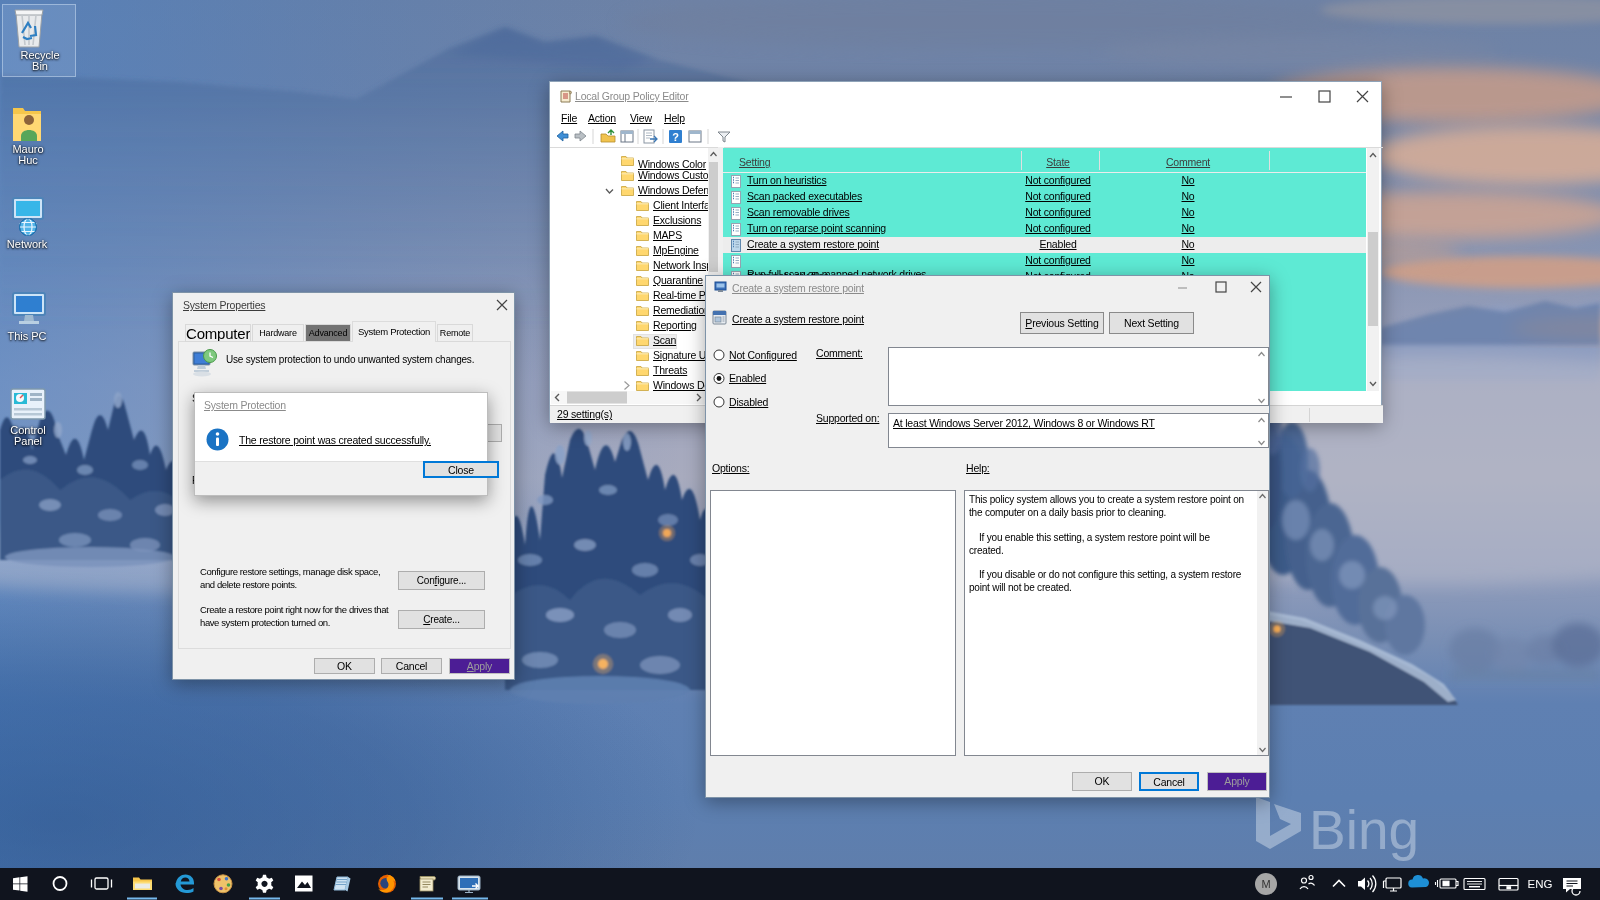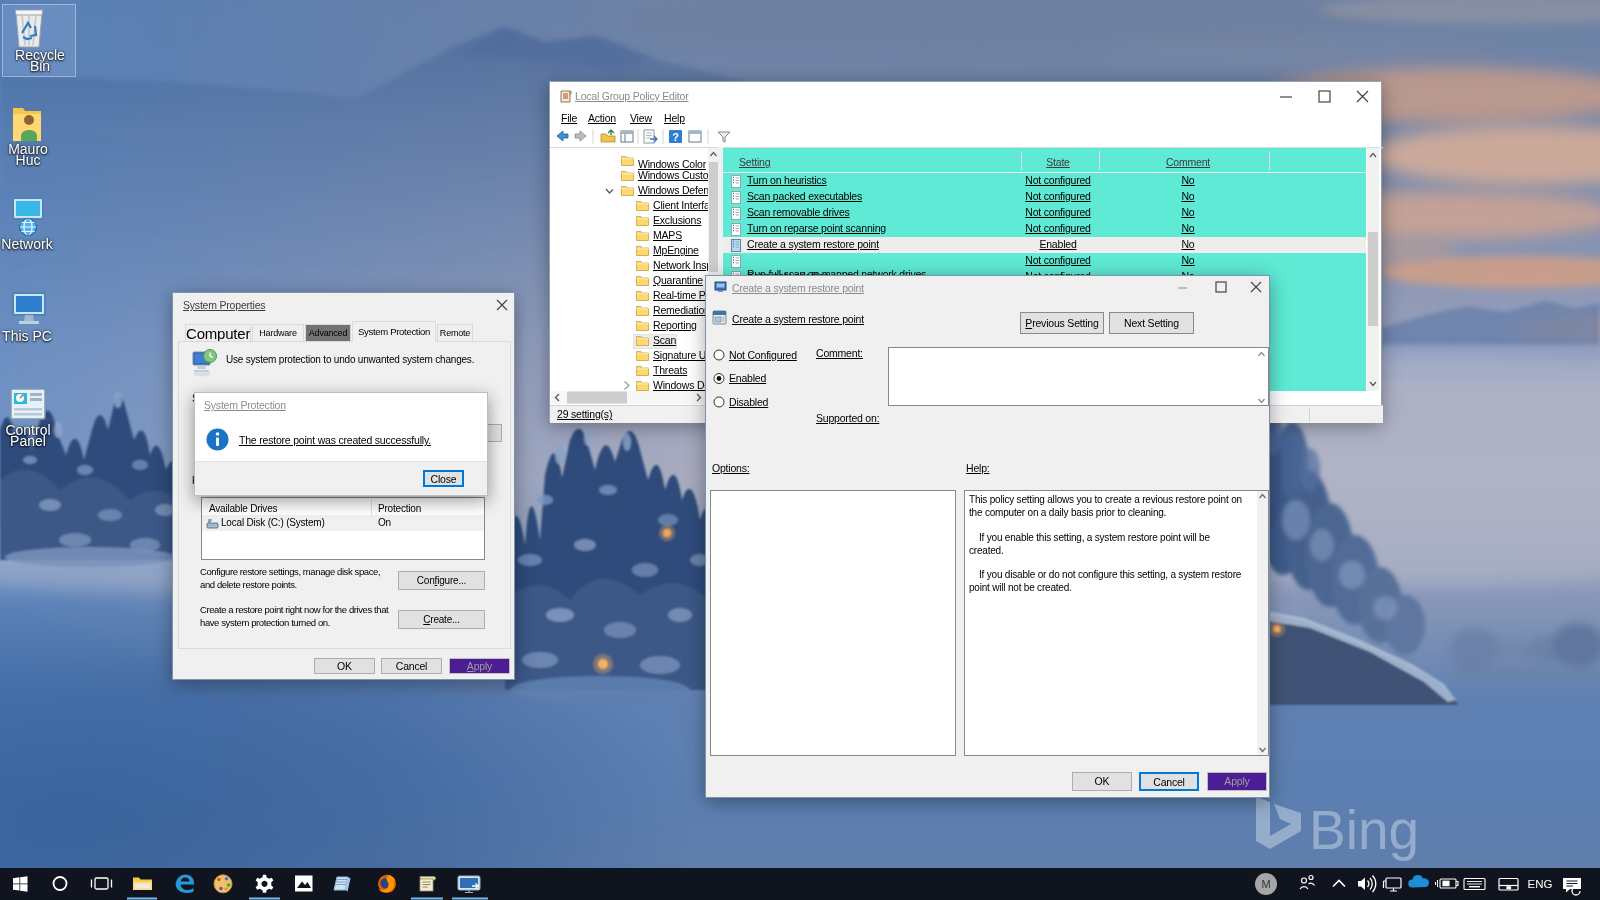--- a/index.html
+++ b/index.html
@@ -7,21 +7,21 @@
 body { font-family:"Liberation Sans", sans-serif; position:relative; background:#7f94b6; }
 .abs { position:absolute; }
 .win { position:absolute; background:#f0f0f0; border:1px solid #8fa3b8; box-shadow:0 4px 18px rgba(0,0,0,0.35); }
 .btn { position:absolute; background:#e1e1e1; border:1px solid #adadad; font-size:10.5px; letter-spacing:-0.2px; color:#000; text-align:center; font-family:"Liberation Sans",sans-serif; }
 .btn.dis { color:#9d9d9d; border-color:#bfbfbf; background:#4c1d95; }
 .t12 { position:absolute; font-size:10.5px; letter-spacing:-0.2px; color:#000; white-space:nowrap;text-decoration:underline; }
 .t10 { position:absolute; font-size:10px; letter-spacing:-0.2px; color:#000; white-space:nowrap; }
 .t95 { position:absolute; font-size:9.5px; letter-spacing:-0.4px; color:#000; white-space:nowrap; }
 .gray { color:#8b8b8b; }
 .whitebox { position:absolute; background:#fff; border:1px solid #828790; }
-.icolabel { position:absolute; width:80px; text-align:center; color:#fff; font-size:14px; line-height:10.5px; text-shadow:0 1px 2px rgba(0,0,0,0.9), 0 0 3px rgba(0,0,0,0.7); }
+.icolabel { position:absolute; width:80px; text-align:center; color:#fff; font-size:11px; line-height:10.5px; text-shadow:0 1px 2px rgba(0,0,0,0.9), 0 0 3px rgba(0,0,0,0.7); }
 </style>
 </head>
 <body>
 <svg class="abs" style="left:0;top:0" width="1600" height="868" viewBox="0 0 1600 868">
 <defs>
 <linearGradient id="sky" x1="0" y1="0" x2="0" y2="1">
 <stop offset="0" stop-color="#6e82a5"></stop>
 <stop offset="0.115" stop-color="#7084a8"></stop>
 <stop offset="0.29" stop-color="#8794b2"></stop>
 <stop offset="0.44" stop-color="#a0a5be"></stop>
@@ -464,25 +464,32 @@
   <div class="t12" style="left:23px;top:96px"><u>E</u>nabled</div>
   <div class="t12" style="left:23px;top:120px"><u>D</u>isabled</div>
   <div class="t12" style="left:110px;top:71px">Comment:</div>
   <div class="whitebox" style="left:182px;top:71px;width:381px;height:59px">
     <svg class="abs" style="right:2px;top:2px" width="9" height="55" viewBox="0 0 9 55">
       <path d="M1.5,6 L4.5,2.5 L7.5,6" stroke="#8b8b8b" stroke-width="1.2" fill="none"></path>
       <path d="M1.5,49 L4.5,52.5 L7.5,49" stroke="#8b8b8b" stroke-width="1.2" fill="none"></path>
     </svg>
   </div>
   <div class="t12" style="left:110px;top:136px">Supported on:</div>
+  <div class="whitebox" style="left:182px;top:137px;width:381px;height:35px">
+    <div class="t12" style="left:4px;top:3px">At least Windows Server 2012, Windows 8 or Windows RT</div>
+    <svg class="abs" style="right:2px;top:2px" width="9" height="31" viewBox="0 0 9 31">
+      <path d="M1.5,6 L4.5,2.5 L7.5,6" stroke="#8b8b8b" stroke-width="1.2" fill="none"></path>
+      <path d="M1.5,25 L4.5,28.5 L7.5,25" stroke="#8b8b8b" stroke-width="1.2" fill="none"></path>
+    </svg>
+  </div>
   <div class="t12" style="left:6px;top:186px">Options:</div>
   <div class="t12" style="left:260px;top:186px">Help:</div>
   <div class="whitebox" style="left:4px;top:214px;width:246px;height:266px"></div>
   <div class="whitebox" style="left:258px;top:214px;width:305px;height:266px">
-    <div class="t10" style="left:4px;top:3px">This policy setting allows you to create a revious restore point on</div>
+    <div class="t10" style="left:4px;top:3px">This policy system allows you to create a system restore point on</div>
     <div class="t10" style="left:4px;top:16px">the computer on a daily basis prior to cleaning.</div>
     <div class="t10" style="left:14px;top:41px">If you enable this setting, a system restore point will be</div>
     <div class="t10" style="left:4px;top:54px">created.</div>
     <div class="t10" style="left:14px;top:78px">If you disable or do not configure this setting, a system restore</div>
     <div class="t10" style="left:4px;top:91px">point will not be created.</div>
     <div class="abs" style="right:0;top:0;width:11px;height:264px;background:#f1f1f1">
       <svg class="abs" style="left:0;top:0" width="11" height="264" viewBox="0 0 11 264">
         <path d="M2.5,7 L5.5,3.5 L8.5,7" stroke="#6a6a6a" stroke-width="1.2" fill="none"></path>
         <path d="M2.5,257 L5.5,260.5 L8.5,257" stroke="#6a6a6a" stroke-width="1.2" fill="none"></path>
       </svg>
@@ -512,53 +519,41 @@
     <path d="M7,17 L6,21 L15,21 L14,17 Z M3,22 L18,22 L18,24 L3,24 Z" fill="#c0cdd9"></path>
     <ellipse cx="11" cy="26" rx="9" ry="2.5" fill="#d9dfe5"></ellipse>
     <circle cx="19" cy="8" r="6.5" fill="#7ec97e" stroke="#4a9a4a"></circle>
     <path d="M19,4.5 L19,8 L22,9.5" stroke="#fff" stroke-width="1.3" fill="none"></path>
   </svg>
   <div class="t10" style="left:53px;top:61px">Use system protection to undo unwanted system changes.</div>
   <div class="t10" style="left:19px;top:100px">System Restore</div>
   <div class="btn" style="left:238px;top:131px;width:91px;height:18px"></div>
   <div class="t10" style="left:19px;top:182px">Protection Settings</div>
 
-  <div class="whitebox" style="left:28px;top:204px;width:284px;height:63px">
-    <div class="t10" style="left:7px;top:5px">Available Drives</div>
-    <div class="t10" style="left:176px;top:5px">Protection</div>
-    <div class="abs" style="left:169px;top:1px;width:1px;height:16px;background:#e0e0e0"></div>
-    <div class="abs" style="left:0px;top:17px;width:282px;height:16px;background:#f0f0f0"></div>
-    <svg class="abs" style="left:4px;top:20px" width="13" height="11" viewBox="0 0 13 11">
-      <rect x="1" y="5" width="11" height="5" rx="1" fill="#9fb8cc" stroke="#49657e" stroke-width="0.8"></rect>
-      <path d="M2,2 L6,2 M2,3.8 L5,3.8" stroke="#49657e" stroke-width="1"></path>
-    </svg>
-    <div class="t10" style="left:19px;top:19px">Local Disk (C:) (System)</div>
-    <div class="t10" style="left:176px;top:19px">On</div>
-  </div>
   <div class="t95" style="left:27px;top:273px">Configure restore settings, manage disk space,</div>
   <div class="t95" style="left:27px;top:286px">and delete restore points.</div>
   <div class="btn" style="left:225px;top:278px;width:87px;height:19px;line-height:17px;font-size:10px">Con<u>f</u>igure...</div>
   <div class="t95" style="left:27px;top:311px">Create a restore point right now for the drives that</div>
   <div class="t95" style="left:27px;top:324px">have system protection turned on.</div>
   <div class="btn" style="left:225px;top:317px;width:87px;height:19px;line-height:17px;font-size:10px"><u>C</u>reate...</div>
   <div class="btn" style="left:141px;top:365px;width:61px;height:16px;line-height:14px">OK</div>
   <div class="btn" style="left:208px;top:365px;width:61px;height:16px;line-height:14px">Cancel</div>
   <div class="btn dis" style="left:276px;top:365px;width:61px;height:16px;line-height:14px"><u>A</u>pply</div>
 </div>
 
 <div class="abs" style="left:194px;top:392px;width:294px;height:104px;background:#fff;border:1px solid #bdbdbd;box-shadow:0 5px 16px rgba(0,0,0,0.4)">
   <div class="t12 gray" style="left:9px;top:6px">System Protection</div>
   <svg class="abs" style="left:11px;top:35px" width="23" height="23" viewBox="0 0 23 23">
     <circle cx="11.5" cy="11.5" r="11" fill="#1a73c4"></circle>
     <rect x="10" y="9.5" width="3" height="8.5" rx="1" fill="#fff"></rect>
     <circle cx="11.5" cy="6" r="1.8" fill="#fff"></circle>
   </svg>
   <div class="t12" style="left:44px;top:41px">The restore point was created successfully.</div>
   <div class="abs" style="left:0;top:68px;width:292px;height:34px;background:#f0f0f0;border-top:1px solid #dfdfdf"></div>
-  <div class="btn" style="left:228px;top:77px;width:41px;height:17px;line-height:14px;border:2px solid #0078d7">Close</div>
+  <div class="btn" style="left:228px;top:68px;width:76px;height:17px;line-height:14px;border:2px solid #0078d7">Close</div>
 </div>
 
 <div class="abs" style="left:0;top:868px;width:1600px;height:32px;background:#10141e">
   <svg class="abs" style="left:0;top:0" width="1600" height="32" viewBox="0 0 1600 32">
     <g fill="#fff">
       <path d="M13,10.2 L19.5,9.3 L19.5,15.6 L13,15.6 Z M20.2,9.2 L27.5,8.2 L27.5,15.6 L20.2,15.6 Z M13,16.3 L19.5,16.3 L19.5,22.6 L13,21.7 Z M20.2,16.3 L27.5,16.3 L27.5,23.7 L20.2,22.7 Z"></path>
     </g>
     <circle cx="60" cy="15.5" r="6.5" fill="none" stroke="#fff" stroke-width="1.8"></circle>
     <g stroke="#fff" stroke-width="1.3" fill="none">
       <rect x="95" y="10" width="13" height="11" rx="1.5"></rect>

